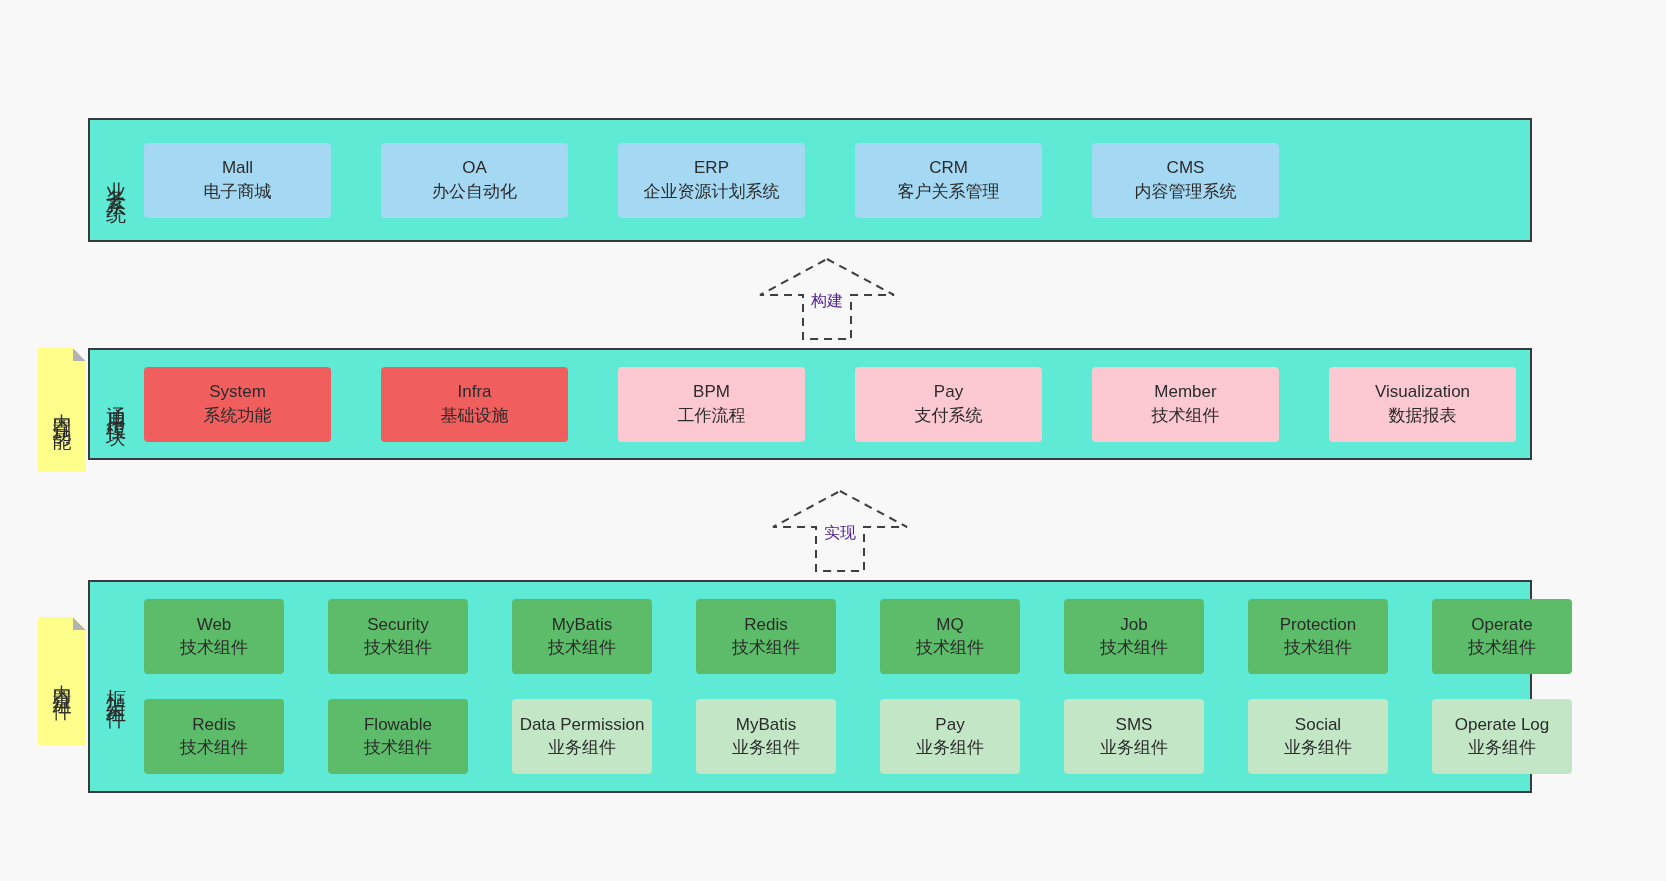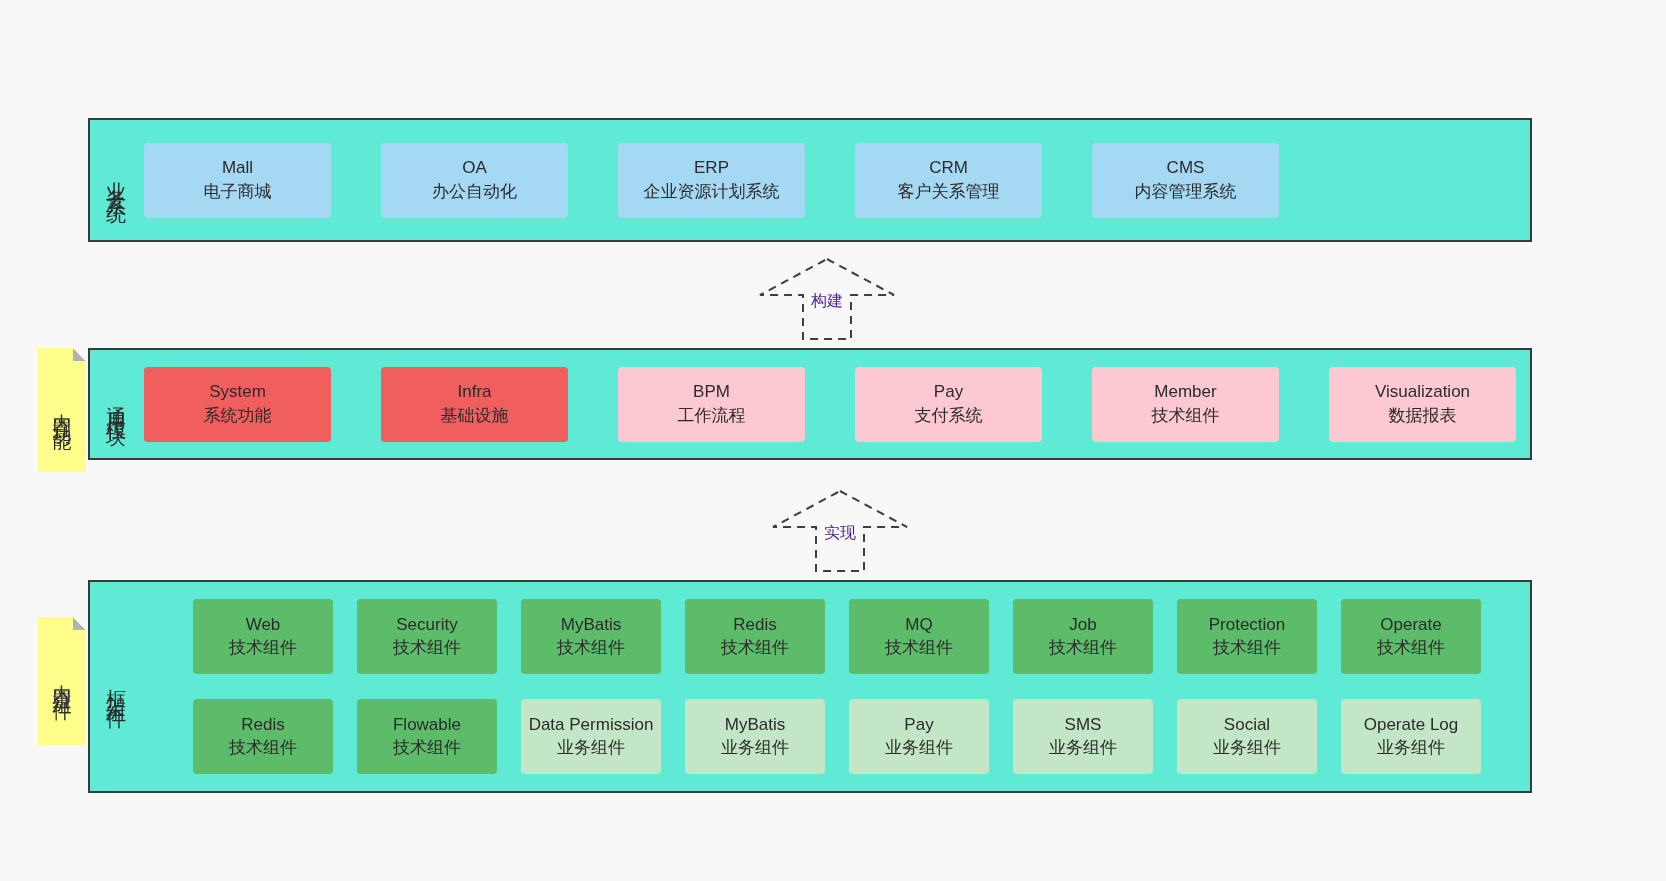--- a/index.html
+++ b/index.html
@@ -42,21 +42,21 @@
     align-items: center;
     gap: 50px;
   }
   .rows-col {
     flex: 1;
     display: flex;
     flex-direction: column;
     justify-content: center;
     gap: 25px;
   }
-  .rows-col .boxes-row { flex: 0 0 auto; gap: 24px; justify-content: center; }
+  .rows-col .boxes-row { flex: 0 0 auto; gap: 44px; }
   .box {
     width: 187px;
     height: 75px;
     border-radius: 4px;
     display: flex;
     flex-direction: column;
     align-items: center;
     justify-content: center;
     text-align: center;
     font-size: 17px;

